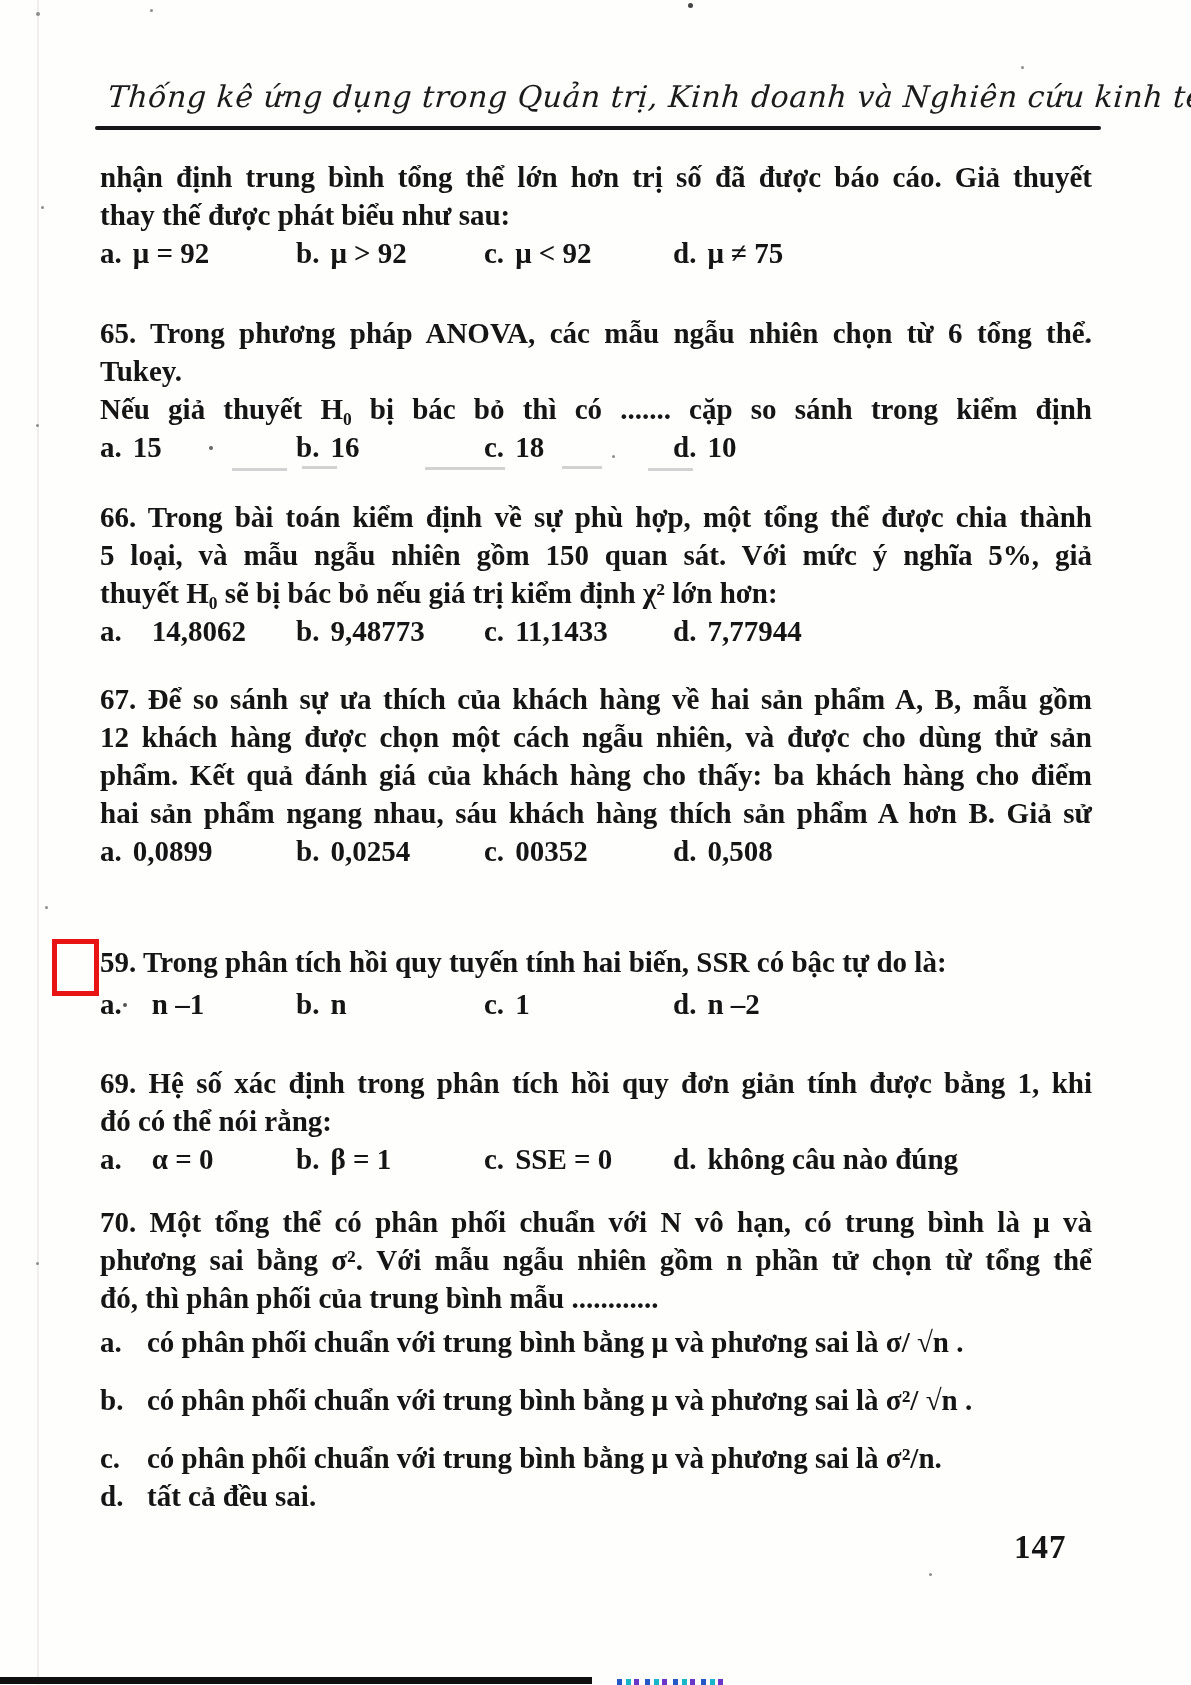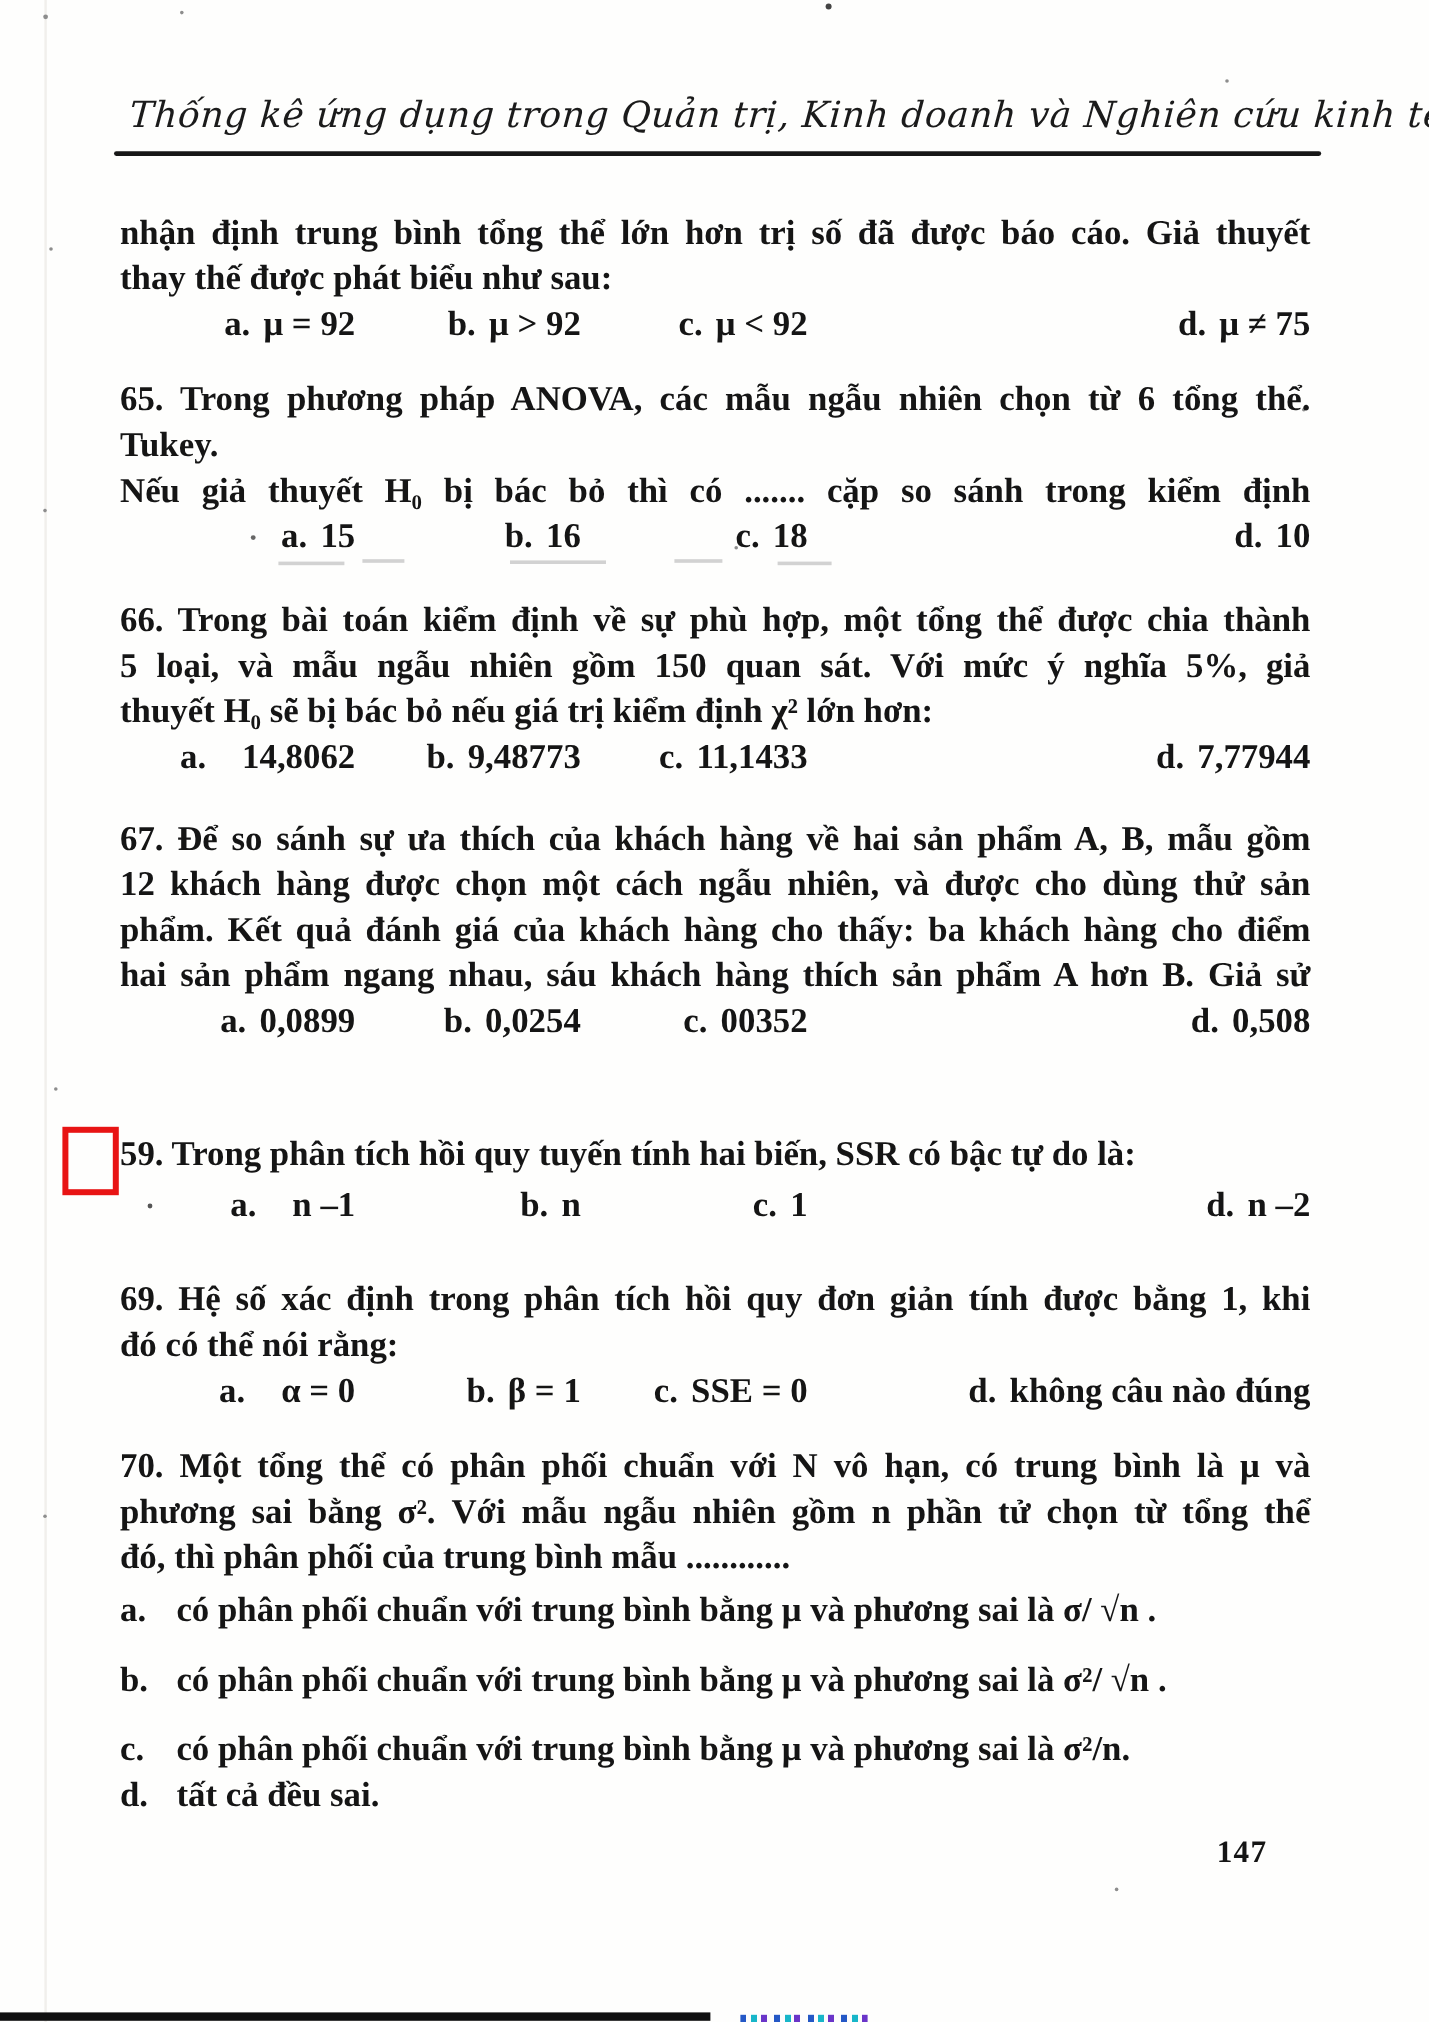--- a/index.html
+++ b/index.html
@@ -5,29 +5,29 @@
   html,body{margin:0;padding:0;background:#ffffff;}
   .page{position:relative;width:1191px;height:1685px;background:#fefefdff;overflow:hidden;
         font-family:"Liberation Serif",serif;color:#151515;}
   .header-title{position:absolute;top:79px;left:108px;width:985px;text-align:center;
         font-family:"DejaVu Serif",serif;font-style:italic;font-weight:500;font-size:30px;
         letter-spacing:.5px;color:#1b1b1b;transform:skewX(-4deg);white-space:nowrap;}
   .header-rule{position:absolute;top:126px;left:95px;width:1006px;height:4px;background:#171717;border-radius:2px;}
   .block{position:absolute;left:100px;width:992px;font-size:29px;font-weight:600;line-height:38px;}
   .line{white-space:nowrap;}
   .j{text-align-last:justify;}
-  .opts{display:grid;grid-template-columns:196px 188px 189px 1fr;text-align:right;}
+  .opts{display:grid;grid-template-columns:196px 188px 189px 1fr;}
   .opt{white-space:nowrap;}
   .ol{margin-right:11px;}
   .opt.wide .ol{margin-right:30px;}
   .lopt{display:flex;white-space:nowrap;}
   .lopt .ol{width:47px;margin-right:0;flex:none;}
   .m20{margin-bottom:20px;}
   .red-box{position:absolute;left:52px;top:939px;width:37px;height:47px;border:5px solid #e81414;background:transparent;}
-  .page-number{position:absolute;left:1014px;top:1529px;font-size:26px;font-weight:600;letter-spacing:1px;}
+  .page-number{position:absolute;left:1014px;top:1529px;font-size:33px;font-weight:600;letter-spacing:1px;}
   .bottom-rule{position:absolute;left:0;top:1677px;width:592px;height:7px;background:#101010;}
   .artifact{position:absolute;left:617px;top:1679px;width:106px;height:6px;
         background:repeating-linear-gradient(90deg,#2458c6 0 5px,#fdfdfd 5px 9px,#18b6c9 9px 14px,#fdfdfd 14px 17px,#6a35c9 17px 22px,#fdfdfd 22px 28px);}
   .speck{position:absolute;background:#8d8d8d;border-radius:50%;}
   .dash{position:absolute;height:3px;background:#d2d2d2;}
   .vfold{position:absolute;left:37px;top:0;width:2px;height:1685px;background:#f1efec;}
 </style>
 </head>
 <body>
 
@@ -51,21 +51,21 @@
 
   <div class="dash" style="left:232px;top:468px;width:55px;"></div>
   <div class="dash" style="left:302px;top:466px;width:35px;"></div>
   <div class="dash" style="left:425px;top:467px;width:80px;"></div>
   <div class="dash" style="left:562px;top:466px;width:40px;"></div>
   <div class="dash" style="left:648px;top:468px;width:45px;"></div>
 
   <div class="header-title">Thống kê ứng dụng trong Quản trị, Kinh doanh và Nghiên cứu kinh tế</div>
   <div class="header-rule"></div>
 
-  <section class="block" style="top:175px">
+  <section class="block" style="top:158px">
     <div class="line j">nhận định trung bình tổng thể lớn hơn trị số đã được báo cáo. Giả thuyết</div>
     <div class="line">thay thế được phát biểu như sau:</div>
     <div class="opts">
       <div class="opt"><span class="ol">a.</span><span class="ot">μ = 92</span></div>
       <div class="opt"><span class="ol">b.</span><span class="ot">μ &gt; 92</span></div>
       <div class="opt"><span class="ol">c.</span><span class="ot">μ &lt; 92</span></div>
       <div class="opt"><span class="ol">d.</span><span class="ot">μ ≠ 75</span></div>
     </div>
   </section>
 

